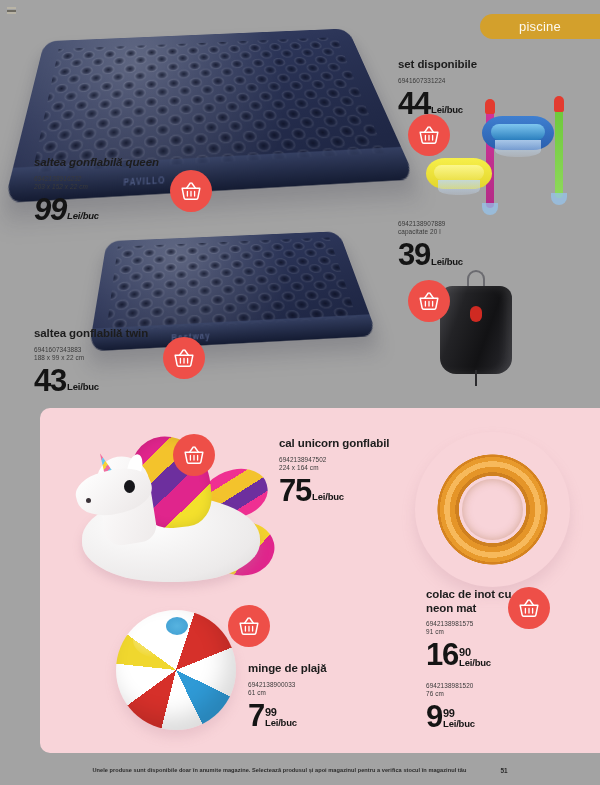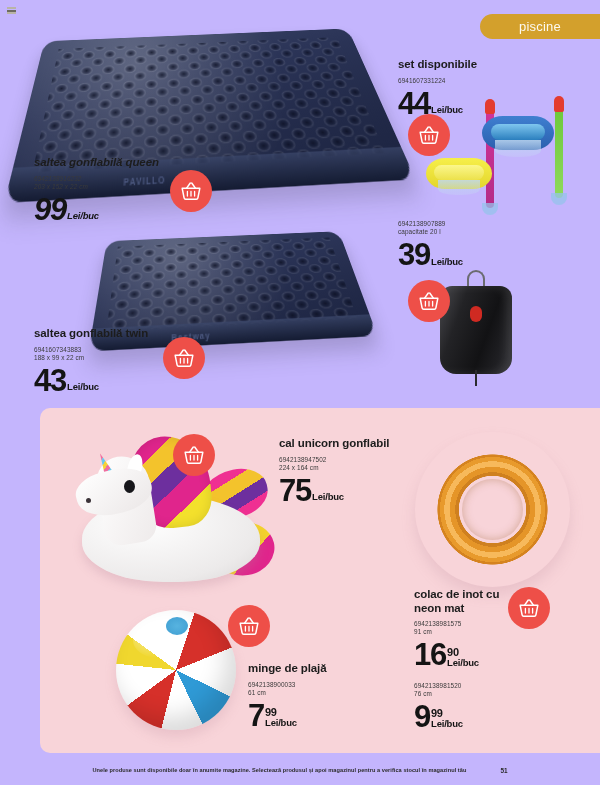--- a/index.html
+++ b/index.html
@@ -4,21 +4,21 @@
 <style>
   * { box-sizing: border-box; margin: 0; padding: 0; }
   html, body {
     width: 600px; height: 785px;
     font-family: "Liberation Sans", sans-serif;
     overflow: hidden;
   }
   .page {
     position: relative;
     width: 600px; height: 785px;
-    background: #c4b5fd;
+    background: #a3a3a3;
   }
 
   
   .corner-mark {
     position: absolute; left: 7px; top: 7px;
     width: 9px; height: 7px;
     display: flex; flex-direction: column; justify-content: space-between;
   }
   .corner-mark i { display:block; height: 2px; background: #b9b4a6; }
   .corner-mark i.dark { background: #6d6a61; }
@@ -475,21 +475,21 @@
     <div class="pspec">61 cm</div>
     <div class="price-row">
       <span class="price-int">7</span>
       <span class="price-side">
         <span class="price-dec">99</span>
         <span class="price-unit">Lei/buc</span>
       </span>
     </div>
   </div>
 
-  <div class="pblock" style="left:414px; top:588px; width:95px;">
+  <div class="pblock" style="left:426px; top:588px; width:95px;">
     <div class="pname">colac de inot cu neon mat</div>
     <div class="pcode">6942138981575</div>
     <div class="pspec">91 cm</div>
     <div class="price-row">
       <span class="price-int">16</span>
       <span class="price-side">
         <span class="price-dec">90</span>
         <span class="price-unit">Lei/buc</span>
       </span>
     </div>

